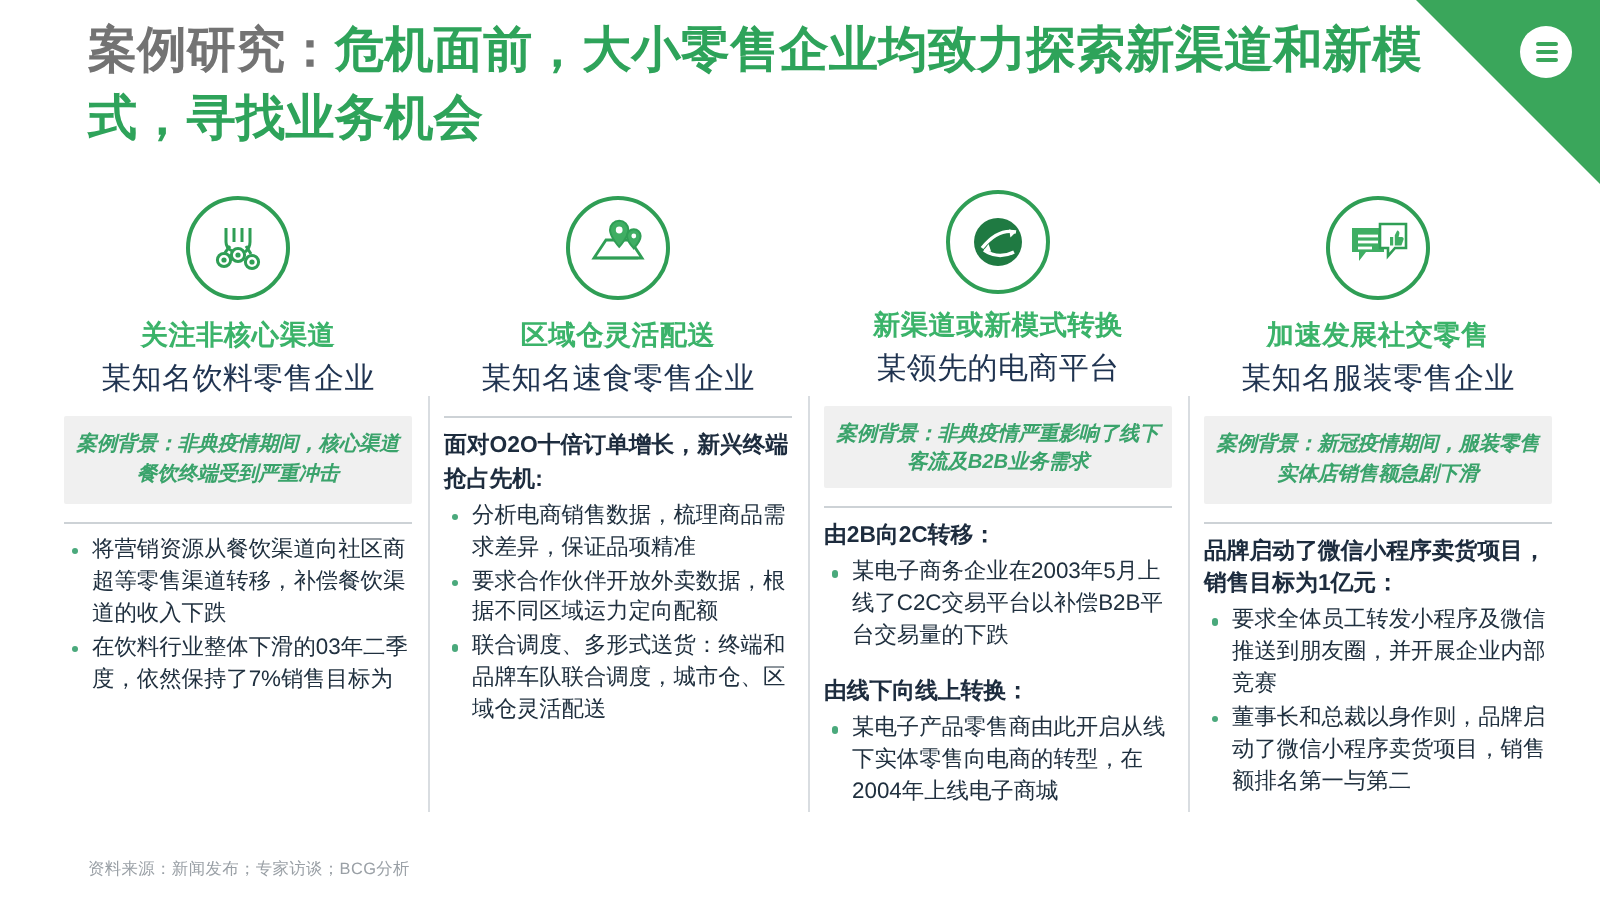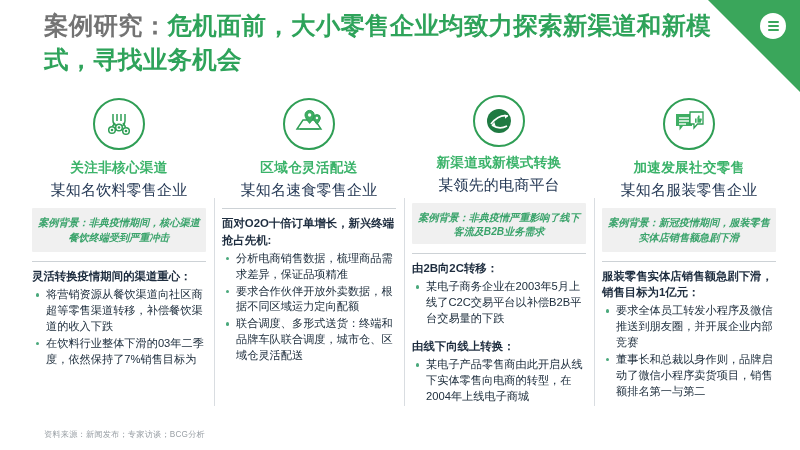--- a/index.html
+++ b/index.html
@@ -145,21 +145,20 @@
               <circle cx="15" cy="18.5" r="1.3"></circle>
               <circle cx="22" cy="22" r="1.3"></circle>
             </g>
           </svg>
         </div>
       </div>
       <div class="col-head">关注非核心渠道</div>
       <div class="col-sub">某知名饮料零售企业</div>
       <div class="bg-box">案例背景：非典疫情期间，核心渠道餐饮终端受到严重冲击</div>
       <div class="rule"></div>
-      <div class="lead">灵活转换疫情期间的渠道重心：</div>
       <ul class="bullets">
         <li>将营销资源从餐饮渠道向社区商超等零售渠道转移，补偿餐饮渠道的收入下跌</li>
         <li>在饮料行业整体下滑的03年二季度，依然保持了7%销售目标为</li>
       </ul>
     </div>
 
     <div class="col">
       <div class="icon-wrap">
         <div class="icon-circle">
           <svg width="32" height="30" viewBox="0 0 32 30">
@@ -221,21 +220,21 @@
             <path d="M6 15 H13" stroke="#ffffff" stroke-width="1.4"></path>
             <path d="M17 3 H30 V15 H24.5 L21 19 V15 H17 Z" fill="#ffffff" stroke="#2f9e55" stroke-width="1.3"></path>
             <path d="M22 9.5 v4.2 h1.6 V9.5 Z M24.4 9.5 v4.2 h3.3 l1.1 -3 c0.2 -0.7 -0.2 -1.2 -0.9 -1.2 h-1.6 l0.4 -1.8 c0.1 -0.8 -0.4 -1.5 -1.1 -1.5 l-1.2 2.4 Z" fill="#3fae63"></path>
           </svg>
         </div>
       </div>
       <div class="col-head">加速发展社交零售</div>
       <div class="col-sub">某知名服装零售企业</div>
       <div class="bg-box">案例背景：新冠疫情期间，服装零售实体店销售额急剧下滑</div>
       <div class="rule"></div>
-      <div class="lead">服装零售实体店销售额急剧下滑，销售目标为1亿元：</div>
+      <div class="lead">品牌启动了微信小程序卖货项目，销售目标为1亿元：</div>
       <ul class="bullets">
         <li>要求全体员工转发小程序及微信推送到朋友圈，并开展企业内部竞赛</li>
         <li>董事长和总裁以身作则，品牌启动了微信小程序卖货项目，销售额排名第一与第二</li>
       </ul>
     </div>
 
   </div>
 
   <div class="source">资料来源：新闻发布；专家访谈；BCG分析</div>
 

